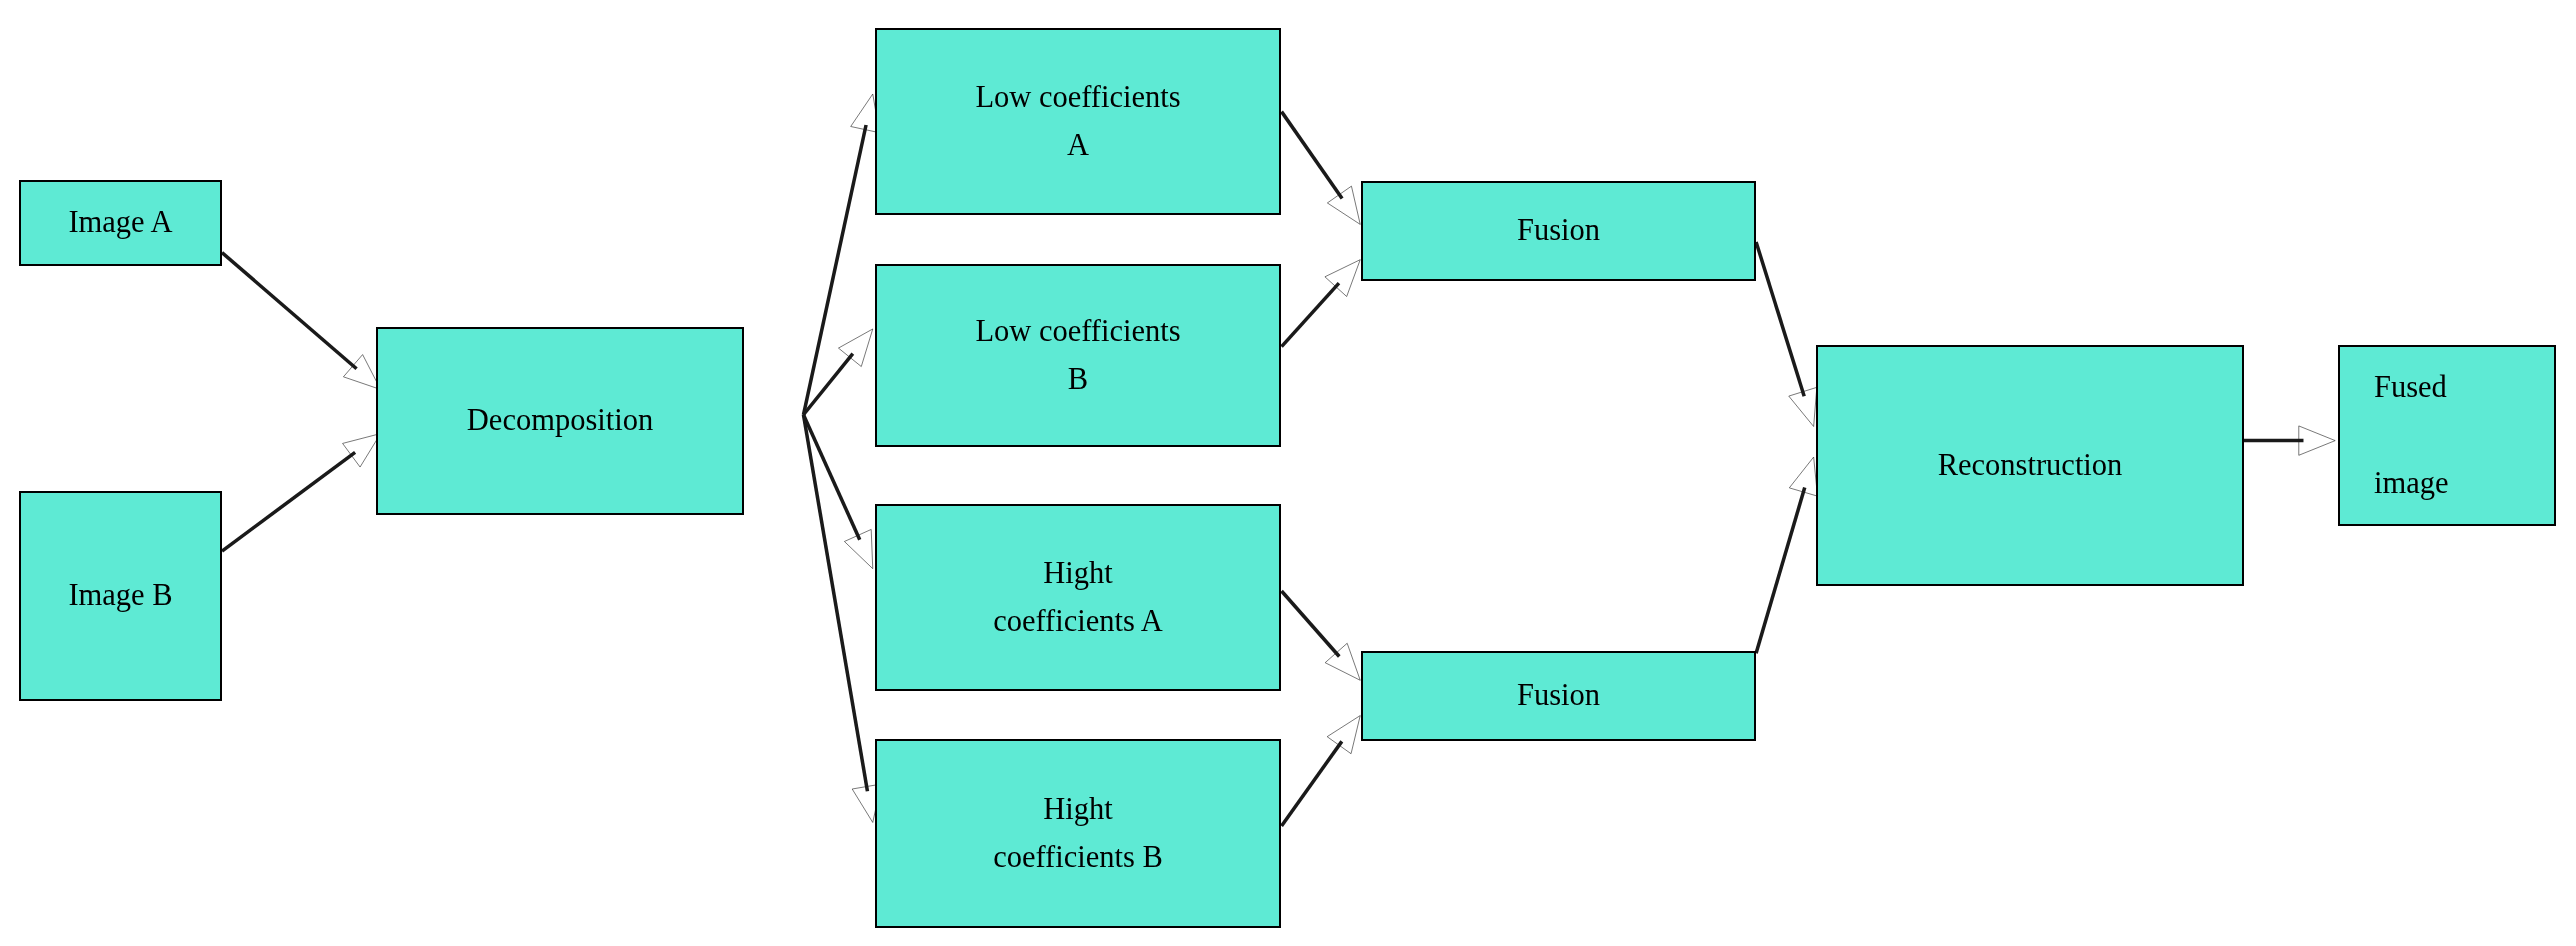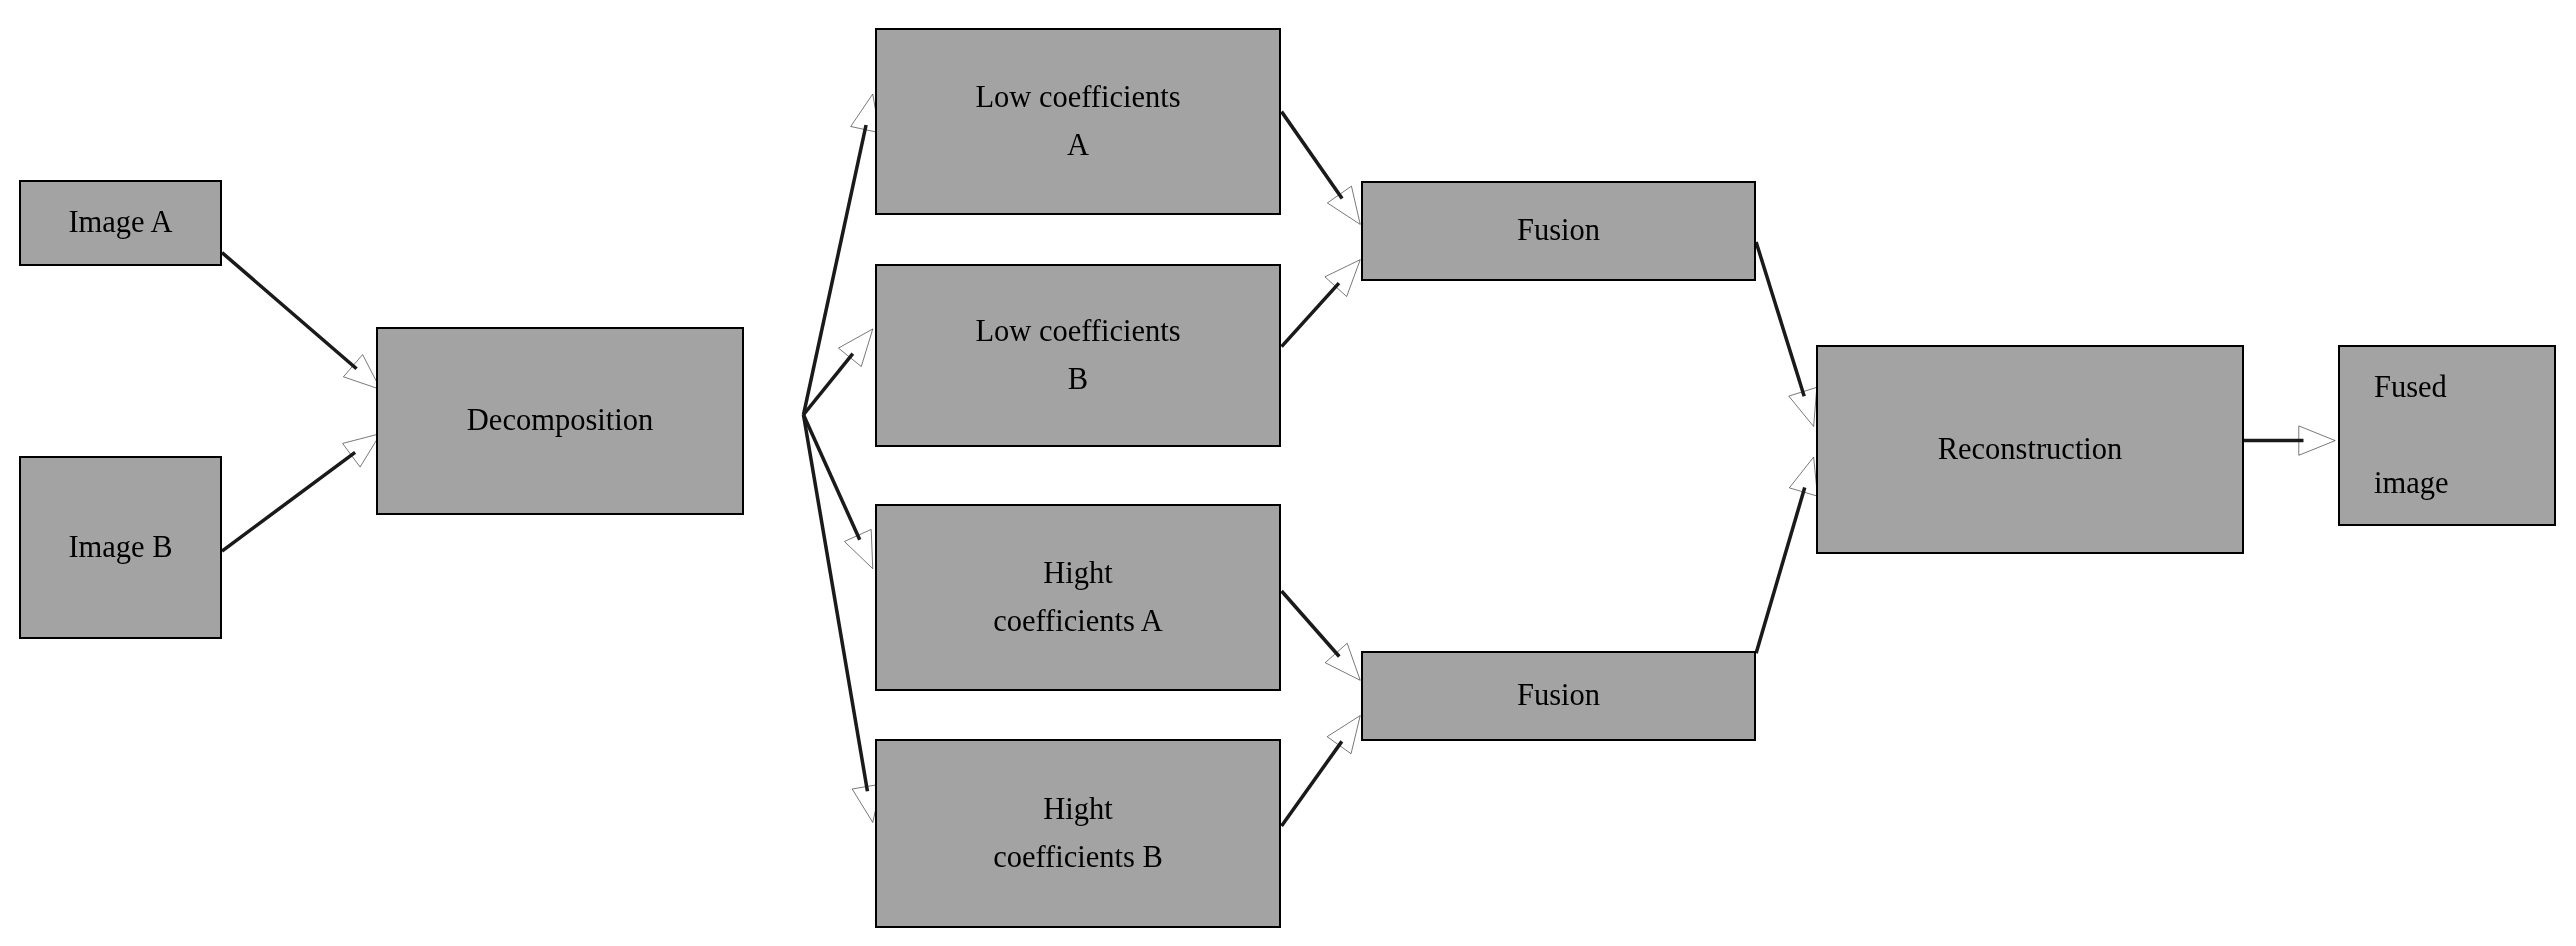--- a/index.html
+++ b/index.html
@@ -7,21 +7,21 @@
     position:relative;
     width:2576px;height:947px;
     background:#ffffff;
     font-family:"Liberation Serif","DejaVu Serif",serif;
     overflow:hidden;
   }
   .node{
     position:absolute;
     box-sizing:border-box;
     border:2.9px solid #000000;
-    background:#a3a3a3;
+    background:#5eead4;
     display:flex;
     flex-direction:column;
     align-items:center;
     justify-content:center;
     text-align:center;
     color:#000000;
     line-height:1.55;
     z-index:3;
   }
   .node .ln{display:block;white-space:nowrap;}
@@ -84,21 +84,21 @@
       </g>
       <g>
         <line x1="3820" y1="750" x2="3922" y2="750" stroke="#1a1a1a" stroke-width="6"></line>
         <path d="M 3976 750 L 3914 775 L 3914 725 Z" fill="#000000" stroke="none"></path>
       </g>
     </svg>
   <div id="node-layer">
       <div class="node" style="left: 19px; top: 180px; width: 203px; height: 86px; font-size: 30.5px; border-color: rgb(0, 0, 0); color: rgb(0, 0, 0);">
         <span class="ln">Image A</span>
       </div>
-      <div class="node" style="left: 19px; top: 456px; width: 203px; height: 183px; font-size: 30.5px; border-color: rgb(0, 0, 0); color: rgb(0, 0, 0);">
+      <div class="node" style="left: 19px; top: 491px; width: 203px; height: 210px; font-size: 30.5px; border-color: rgb(0, 0, 0); color: rgb(0, 0, 0);">
         <span class="ln">Image B</span>
       </div>
       <div class="node" style="left: 376px; top: 327px; width: 368px; height: 188px; font-size: 30.5px; border-color: rgb(0, 0, 0); color: rgb(0, 0, 0);">
         <span class="ln">Decomposition</span>
       </div>
       <div class="node" style="left: 875px; top: 28px; width: 406px; height: 187px; font-size: 30.5px; border-color: rgb(0, 0, 0); color: rgb(0, 0, 0);">
         <span class="ln">Low coefficients</span>
         <span class="ln">A</span>
       </div>
       <div class="node" style="left: 875px; top: 264px; width: 406px; height: 183px; font-size: 30.5px; border-color: rgb(0, 0, 0); color: rgb(0, 0, 0);">
@@ -112,21 +112,21 @@
       <div class="node" style="left: 875px; top: 739px; width: 406px; height: 189px; font-size: 30.5px; border-color: rgb(0, 0, 0); color: rgb(0, 0, 0);">
         <span class="ln">Hight</span>
         <span class="ln">coefficients B</span>
       </div>
       <div class="node" style="left: 1361px; top: 181px; width: 395px; height: 100px; font-size: 30.5px; border-color: rgb(0, 0, 0); color: rgb(0, 0, 0);">
         <span class="ln">Fusion</span>
       </div>
       <div class="node" style="left: 1361px; top: 651px; width: 395px; height: 90px; font-size: 30.5px; border-color: rgb(0, 0, 0); color: rgb(0, 0, 0);">
         <span class="ln">Fusion</span>
       </div>
-      <div class="node" style="left: 1816px; top: 345px; width: 428px; height: 209px; font-size: 30.5px; border-color: rgb(0, 0, 0); color: rgb(0, 0, 0);">
+      <div class="node" style="left: 1816px; top: 345px; width: 428px; height: 241px; font-size: 30.5px; border-color: rgb(0, 0, 0); color: rgb(0, 0, 0);">
         <span class="ln">Reconstruction</span>
       </div>
       <div class="node leftish" style="left: 2338px; top: 345px; width: 218px; height: 181px; font-size: 30.5px; border-color: rgb(0, 0, 0); color: rgb(0, 0, 0); gap: 48px;">
         <span class="ln">Fused</span>
         <span class="ln">image</span>
       </div>
     </div>
 </div>
 
 

